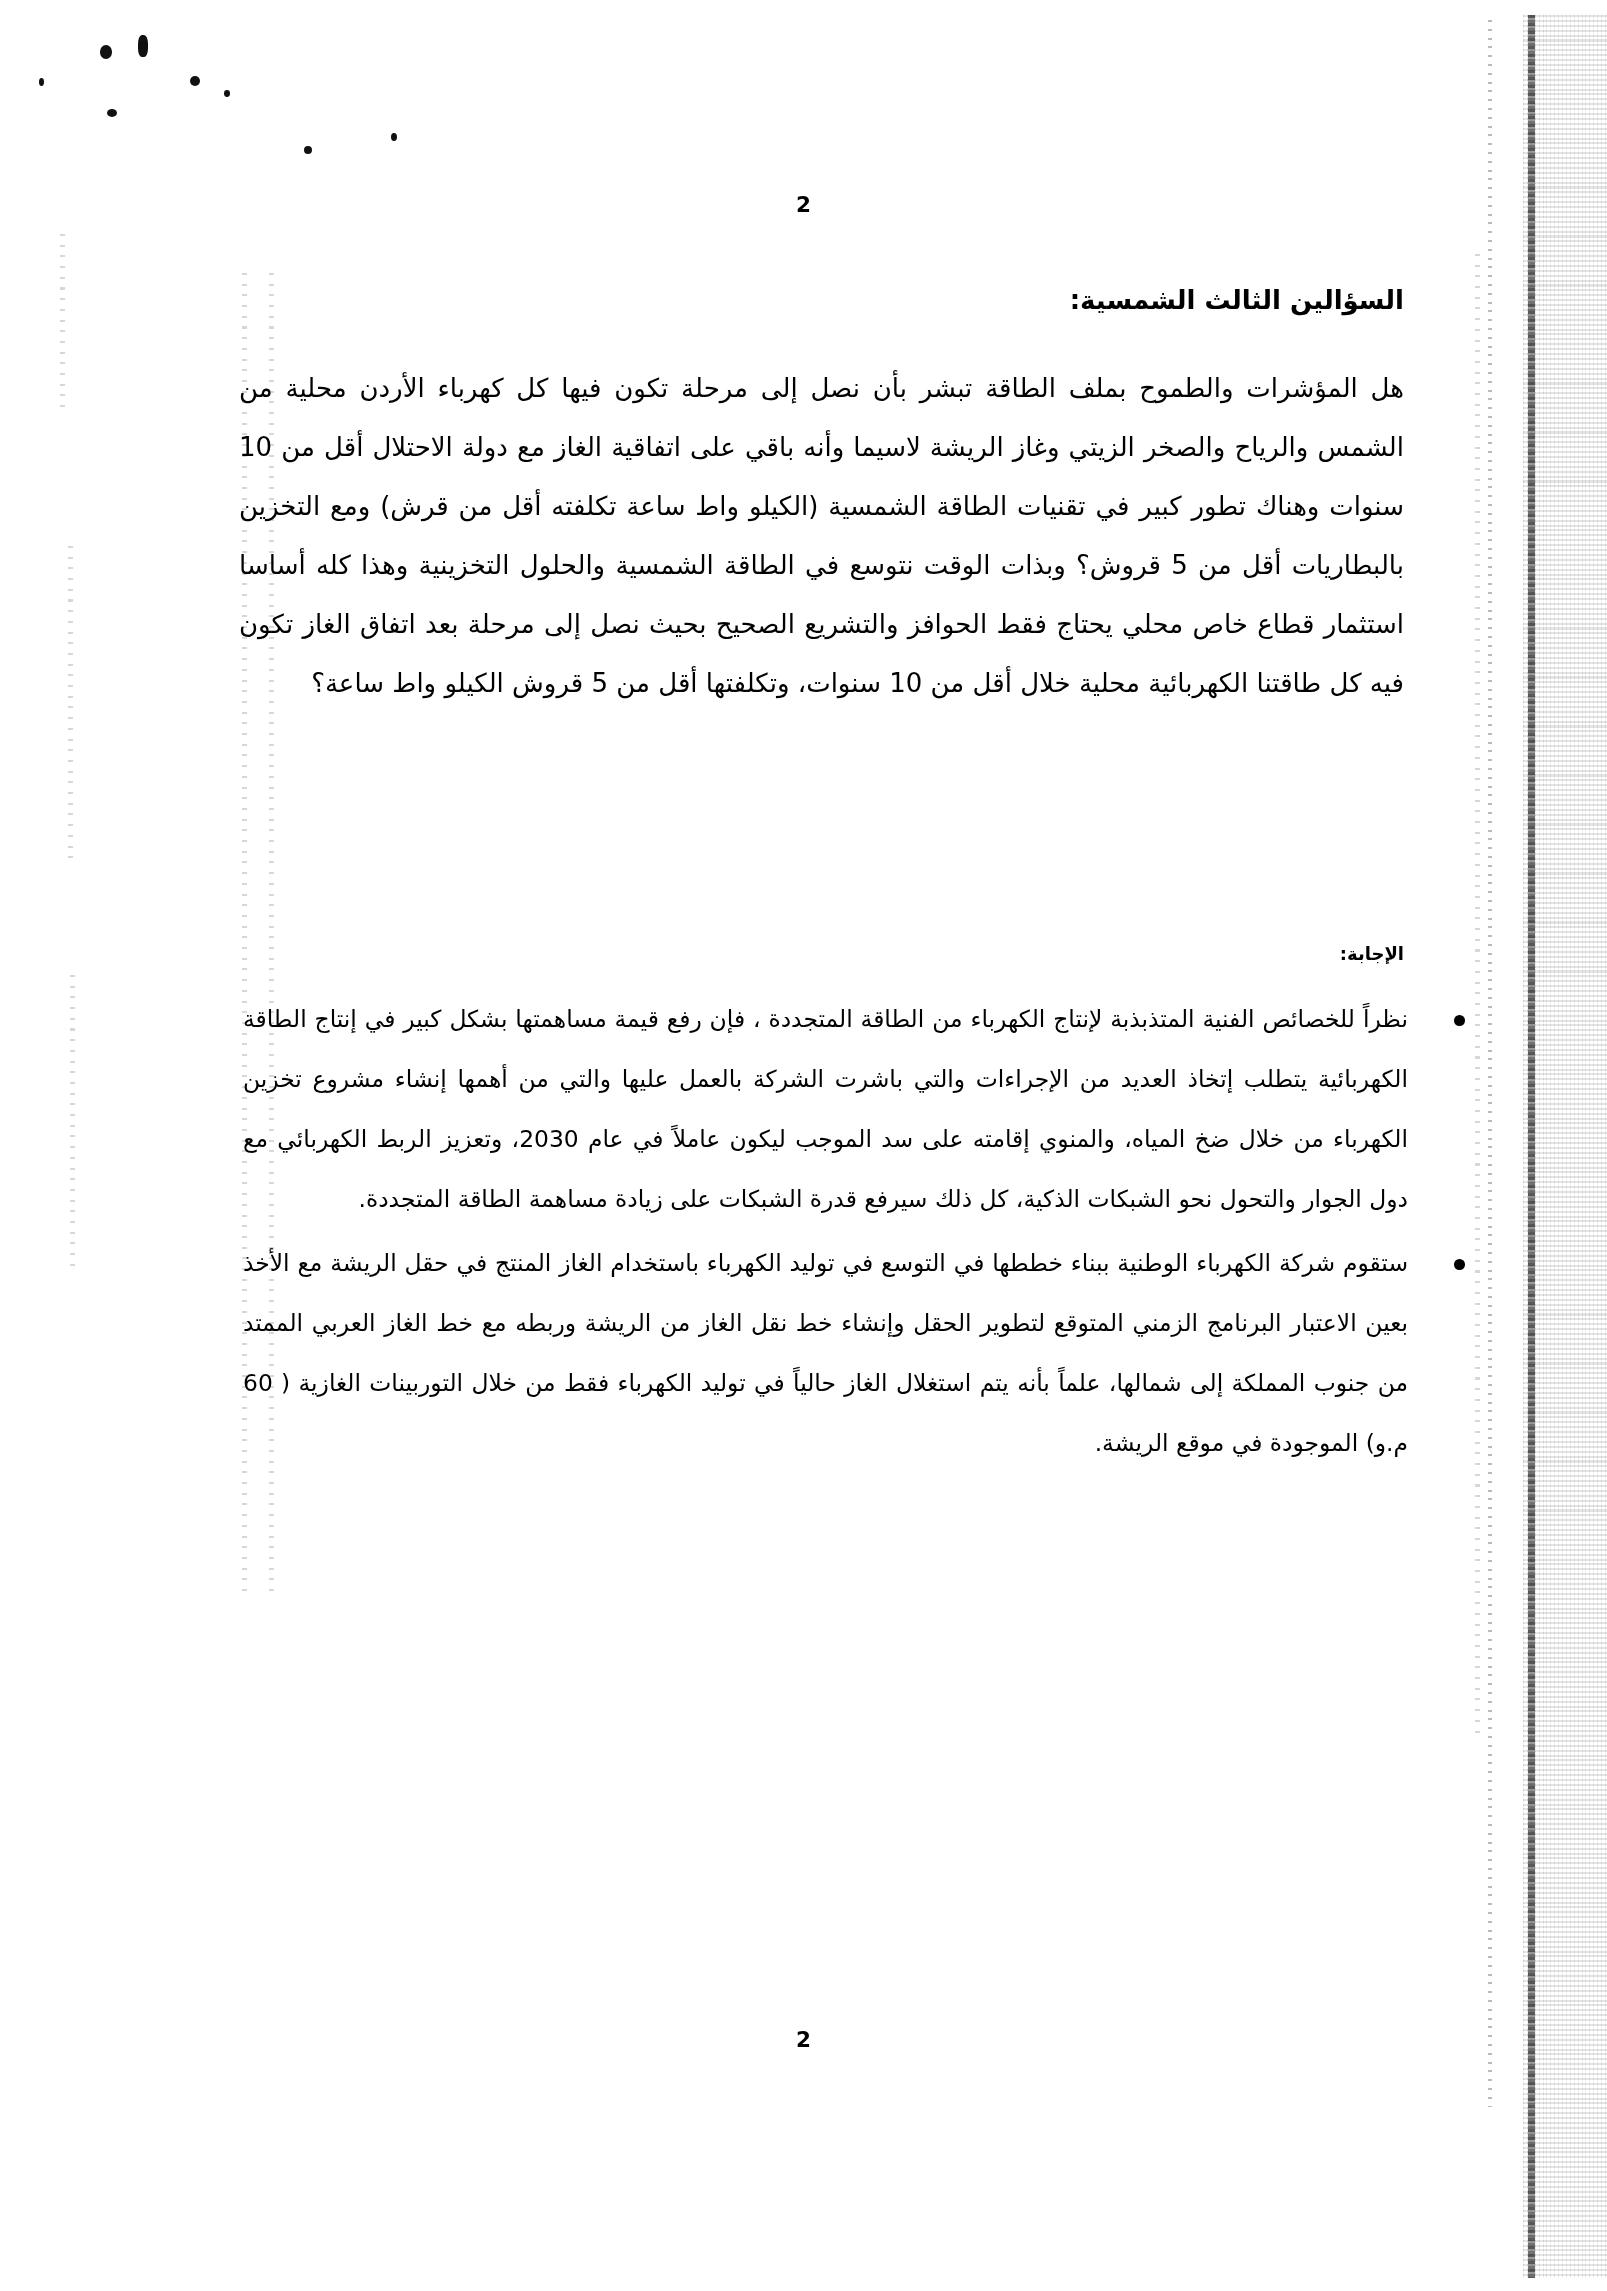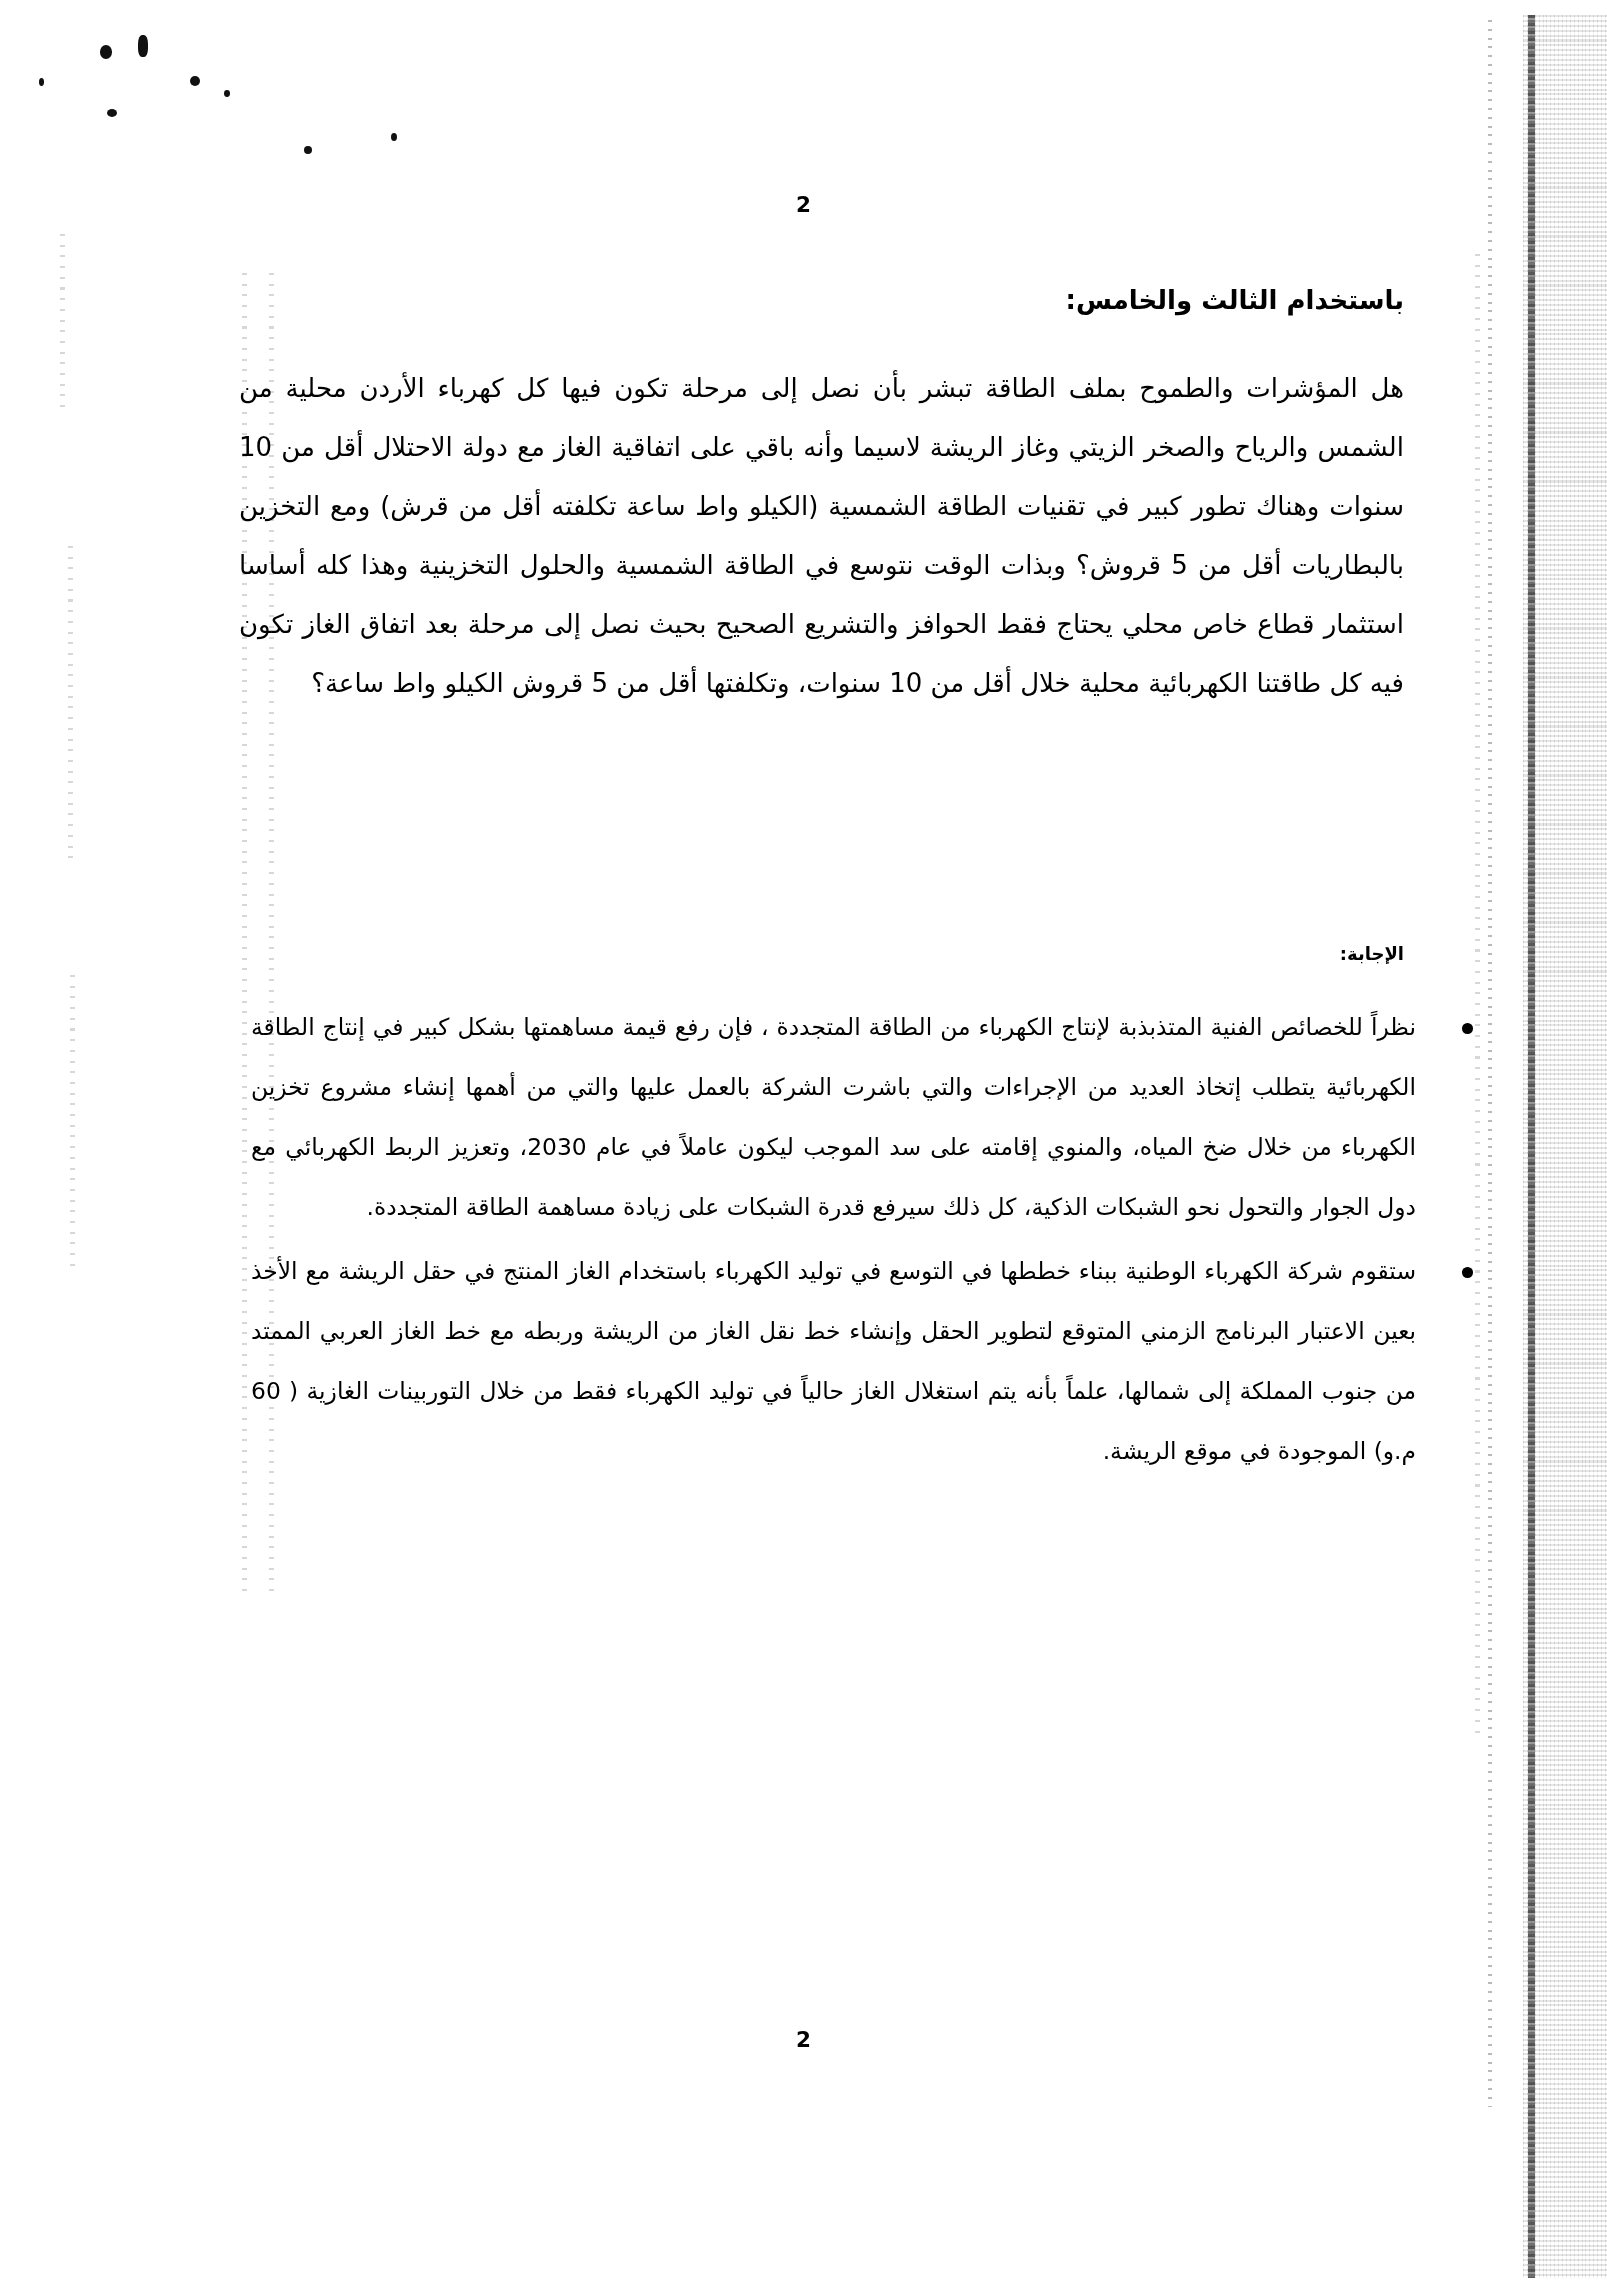--- a/index.html
+++ b/index.html
@@ -94,21 +94,21 @@
       text-align-last: right;
     }
     .a-title {
       top: 934px;
       font-weight: bold;
       font-size: 18px;
       line-height: 39px;
     }
     .a-list {
       top: 985px;
-      margin: 12px;
+      margin: 4px;
       padding: 0;
       list-style: none;
       font-size: 23.4px;
       line-height: 60px;
       font-weight: normal;
     }
     .a-list li {
       position: relative;
       padding-right: 0;
       margin: 0 0 3.9px 0;
@@ -143,21 +143,21 @@
   <div class="blob" style="left:138px; top:35px; width:9.8px; height:21.5px; border-radius:40%;"></div>
   <div class="blob" style="left:190px; top:76px; width:9.8px; height:9.8px;"></div>
   <div class="blob" style="left:107px; top:109px; width:9.8px; height:7.8px;"></div>
   <div class="blob" style="left:224px; top:90px; width:5.9px; height:6.8px;"></div>
   <div class="blob" style="left:304px; top:146px; width:7.8px; height:7.8px;"></div>
   <div class="blob" style="left:391px; top:133px; width:5.9px; height:7.8px;"></div>
   <div class="blob" style="left:39px; top:78px; width:4.9px; height:7.8px;"></div>
 
   <div class="page-number" style="top:192px;">2</div>
 
-  <div class="content q-title">باستخدام الثالث والخامس:</div>
+  <div class="content q-title">السؤالين الثالث الشمسية:</div>
   <div class="content q-body">هل المؤشرات والطموح بملف الطاقة تبشر بأن نصل إلى مرحلة تكون فيها كل كهرباء الأردن محلية من الشمس والرياح والصخر الزيتي وغاز الريشة لاسيما وأنه باقي على اتفاقية الغاز مع دولة الاحتلال أقل من 10 سنوات وهناك تطور كبير في تقنيات الطاقة الشمسية (الكيلو واط ساعة تكلفته أقل من قرش) ومع التخزين بالبطاريات أقل من 5 قروش؟ وبذات الوقت نتوسع في الطاقة الشمسية والحلول التخزينية وهذا كله أساسا استثمار قطاع خاص محلي يحتاج فقط الحوافز والتشريع الصحيح بحيث نصل إلى مرحلة بعد اتفاق الغاز تكون فيه كل طاقتنا الكهربائية محلية خلال أقل من 10 سنوات، وتكلفتها أقل من 5 قروش الكيلو واط ساعة؟</div>
 
   <div class="content a-title">الإجابة:</div>
   <ul class="content a-list">
     <li>
       <span class="bullet"></span>
       <span>نظراً للخصائص الفنية المتذبذبة لإنتاج الكهرباء من الطاقة المتجددة ، فإن رفع قيمة مساهمتها بشكل كبير في إنتاج الطاقة الكهربائية يتطلب إتخاذ العديد من الإجراءات والتي باشرت الشركة بالعمل عليها والتي من أهمها إنشاء مشروع تخزين الكهرباء من خلال ضخ المياه، والمنوي إقامته على سد الموجب ليكون عاملاً في عام 2030، وتعزيز الربط الكهربائي مع دول الجوار والتحول نحو الشبكات الذكية، كل ذلك سيرفع قدرة الشبكات على زيادة مساهمة الطاقة المتجددة.</span>
     </li>
     <li>
       <span class="bullet"></span>

